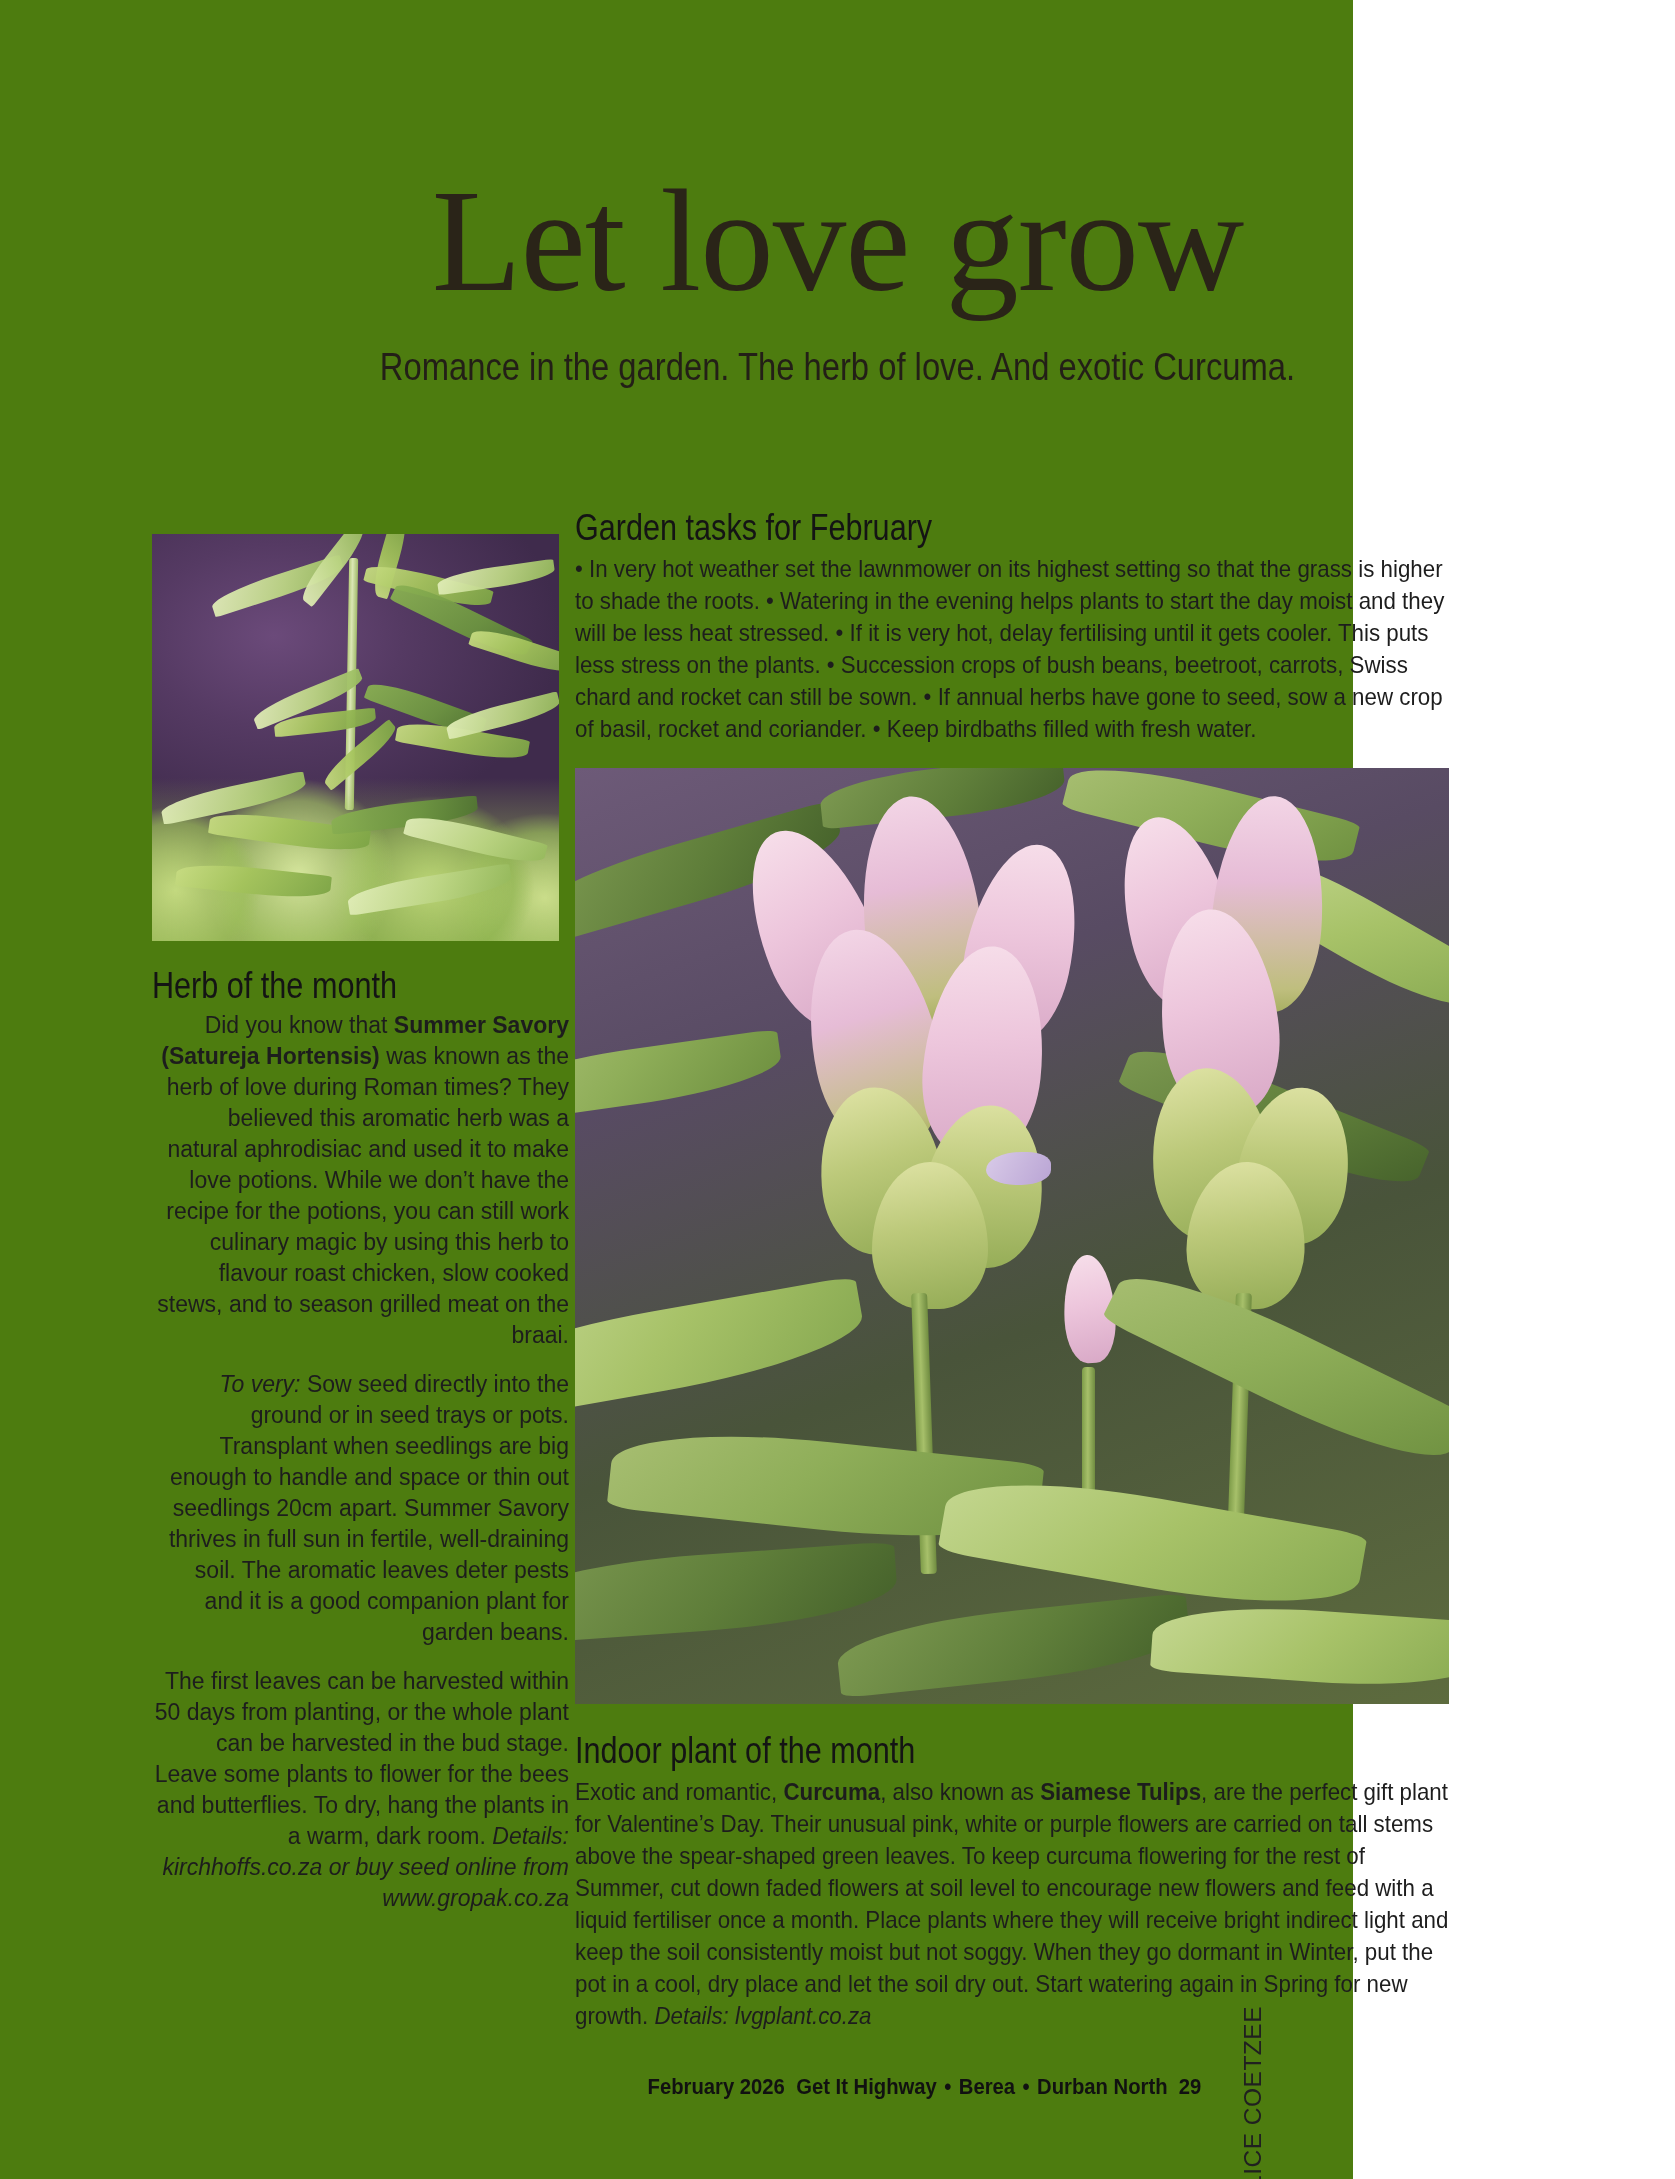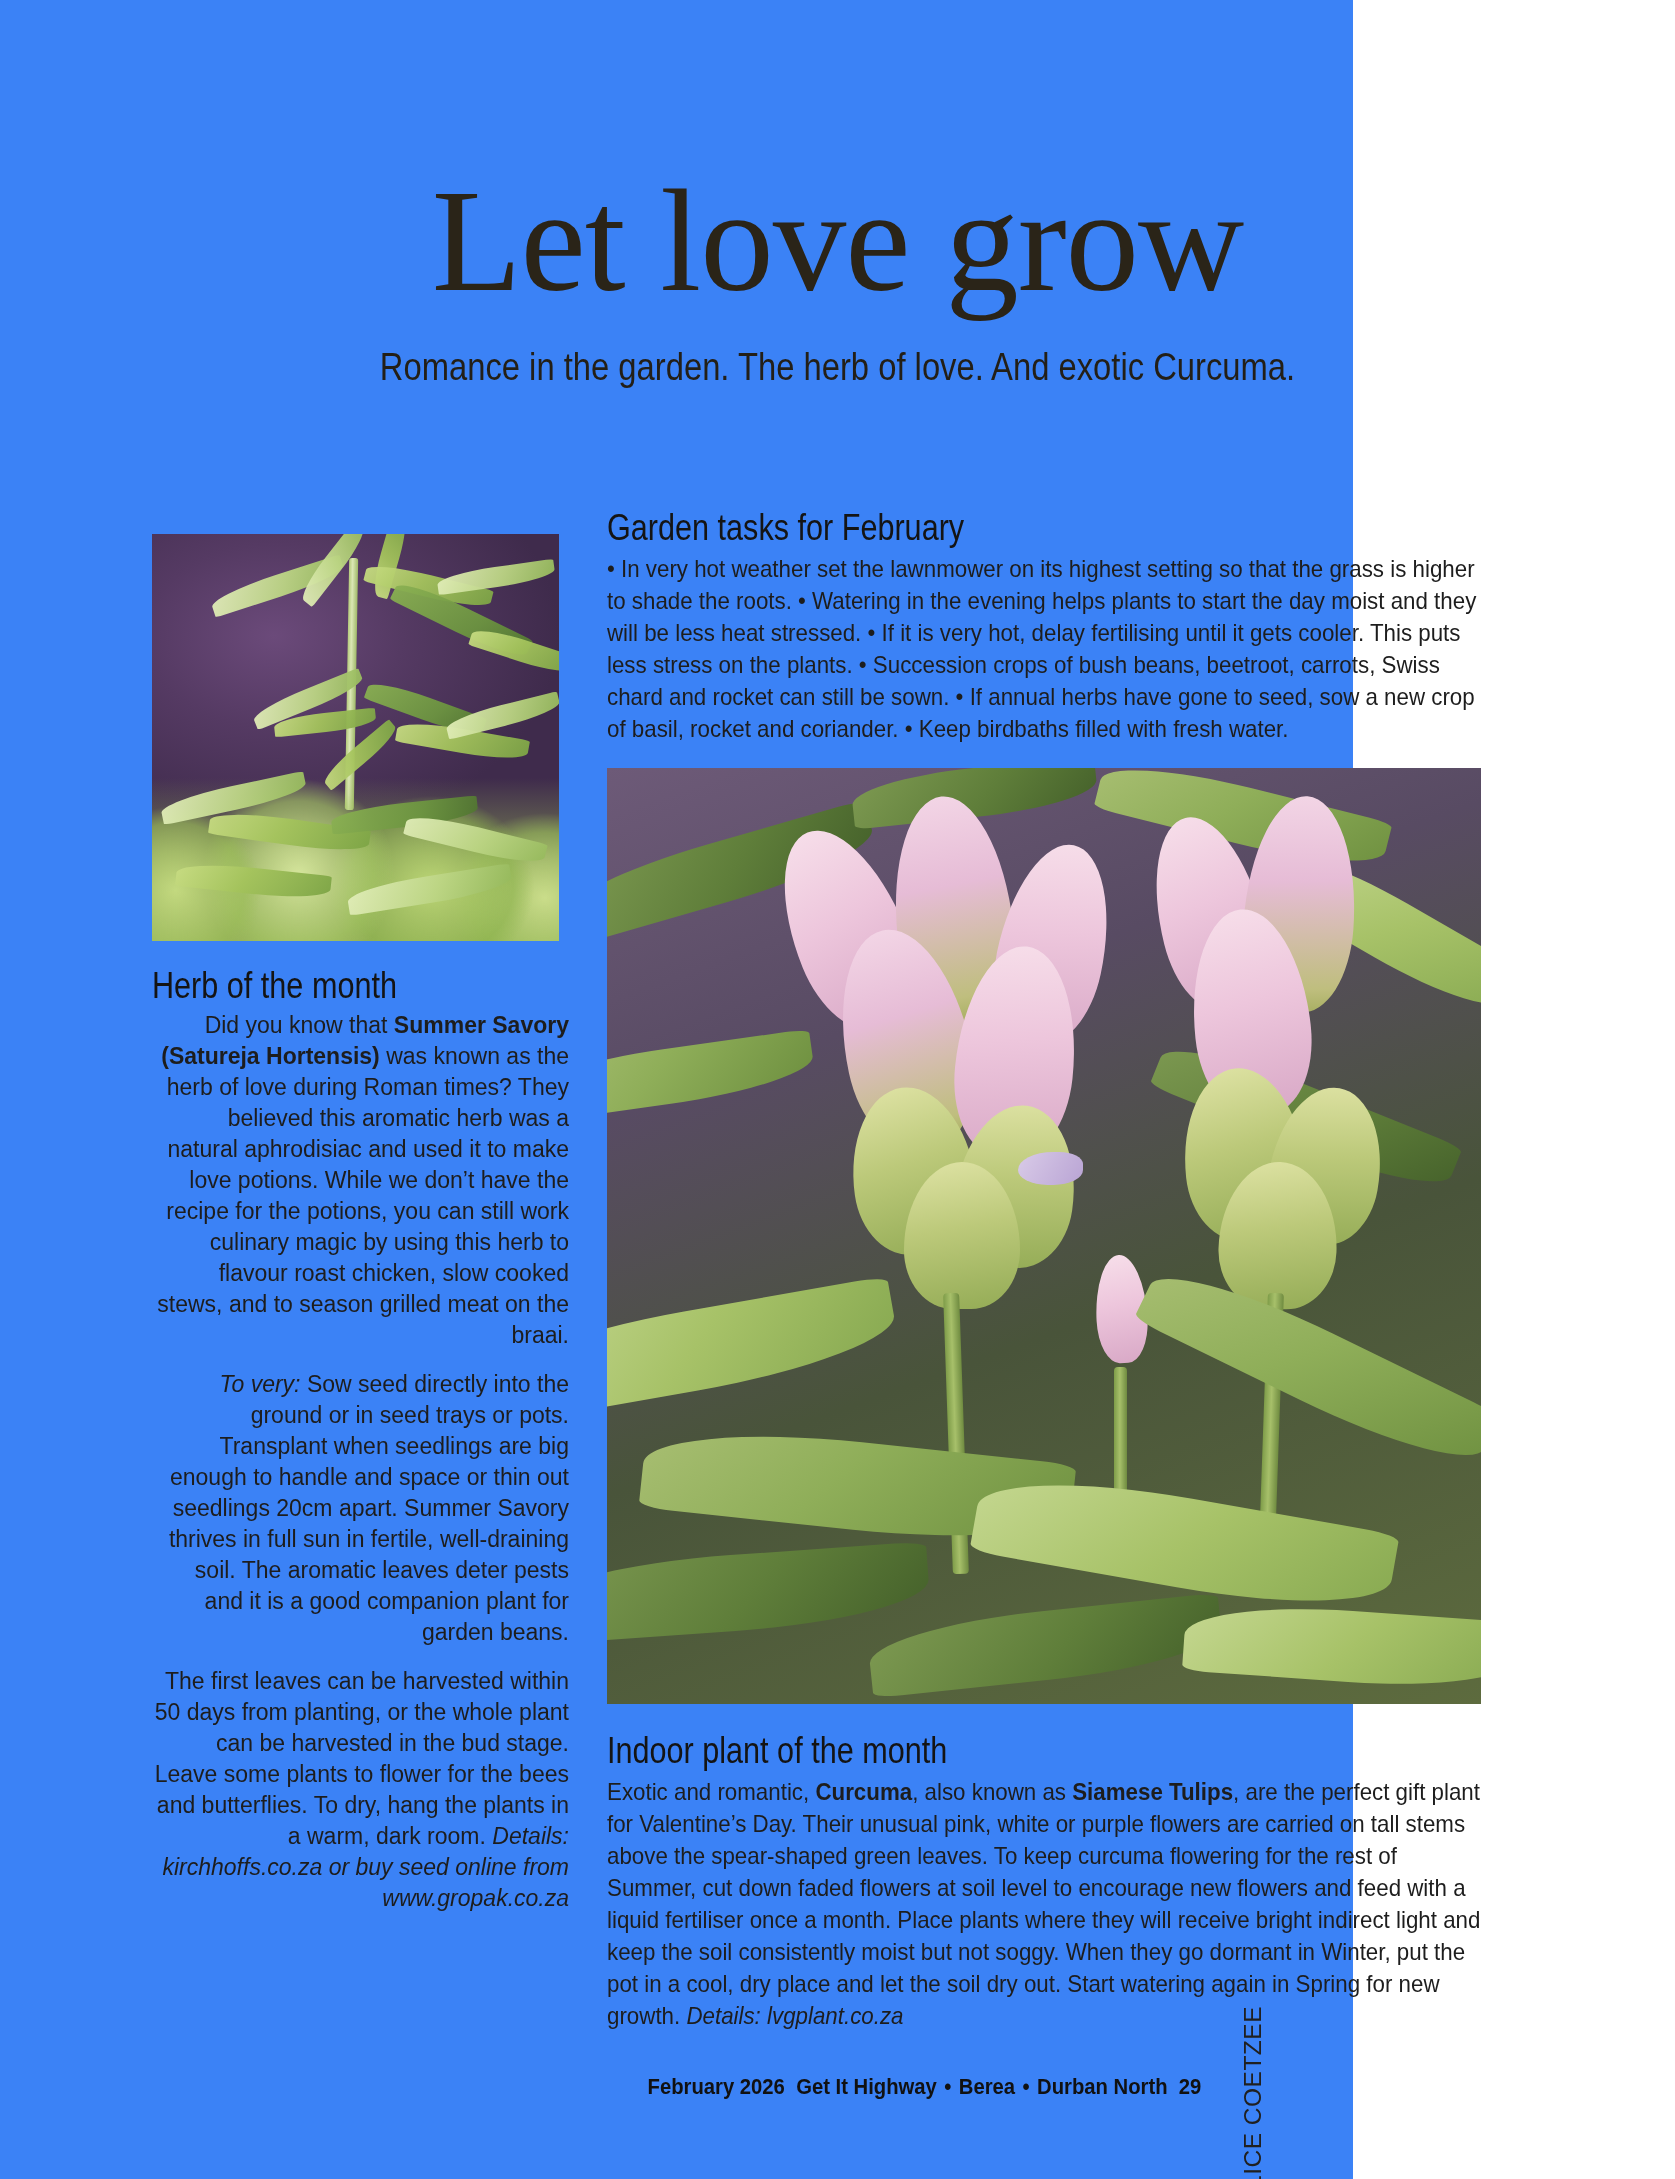--- a/index.html
+++ b/index.html
@@ -14,21 +14,21 @@
     color: #1a1a1a;
     position: relative;
     overflow: hidden;
   }
 
   .page {
     position: absolute;
     left: 0; top: 0;
     width: 1353px;
     height: 2180px;
-    background: #3b82f6;
+    background: #4d7c0f;
   }
 
   
   .masthead {
     position: absolute;
     left: 0;
     top: 167px;
     width: 1675px;
     text-align: center;
   }
@@ -54,21 +54,21 @@
 
   
   .col-left {
     position: absolute;
     left: 152px;
     top: 534px;
     width: 417px;
   }
   .col-right {
     position: absolute;
-    left: 607px;
+    left: 575px;
     top: 507px;
     width: 874px;
   }
 
   
   .photo {
     position: relative;
     overflow: hidden;
     background: #4a3358;
   }

